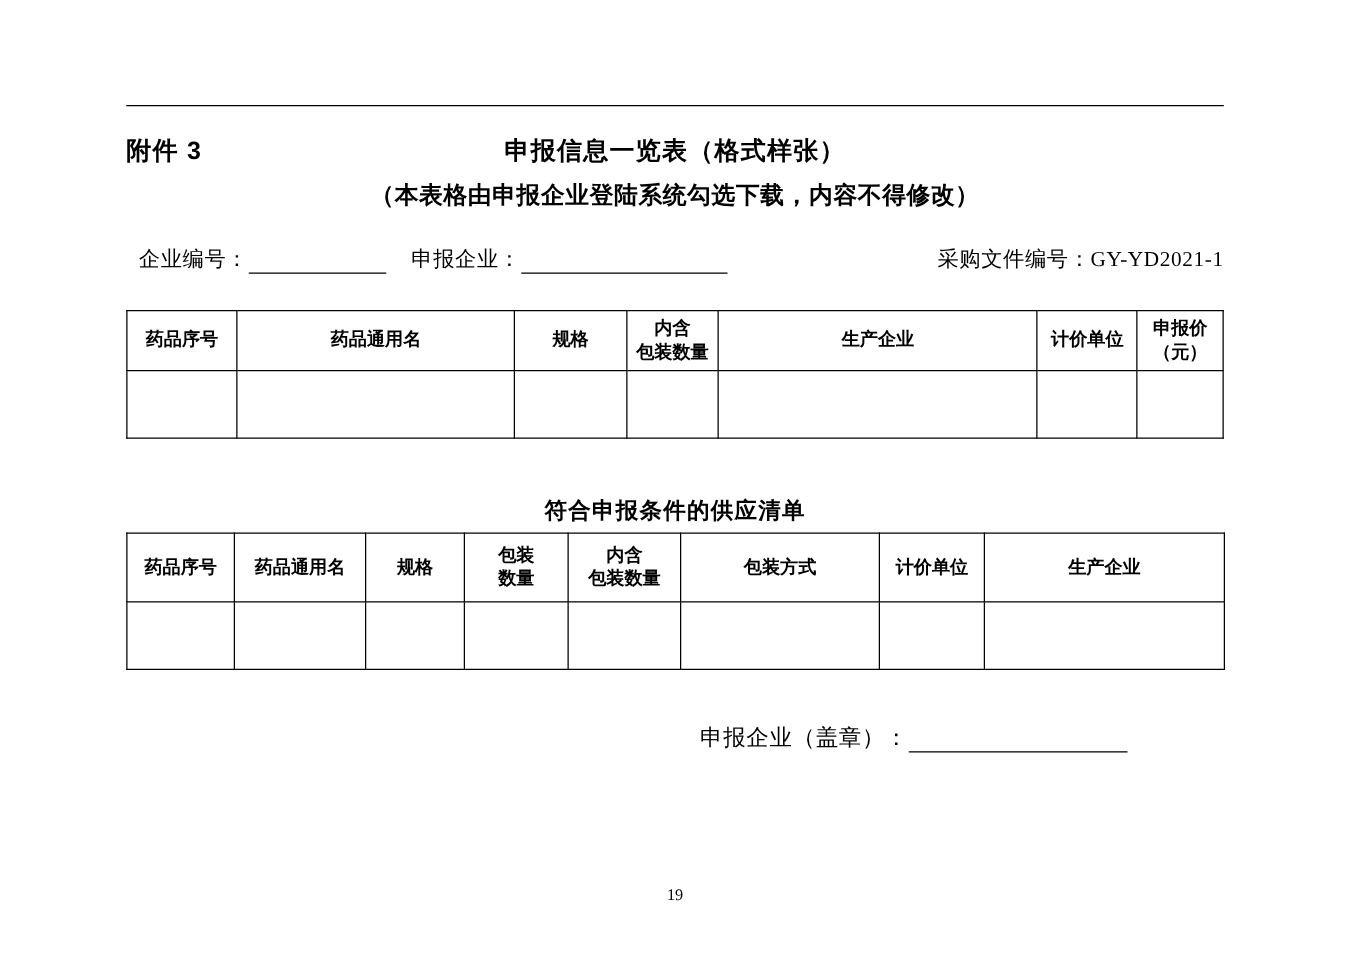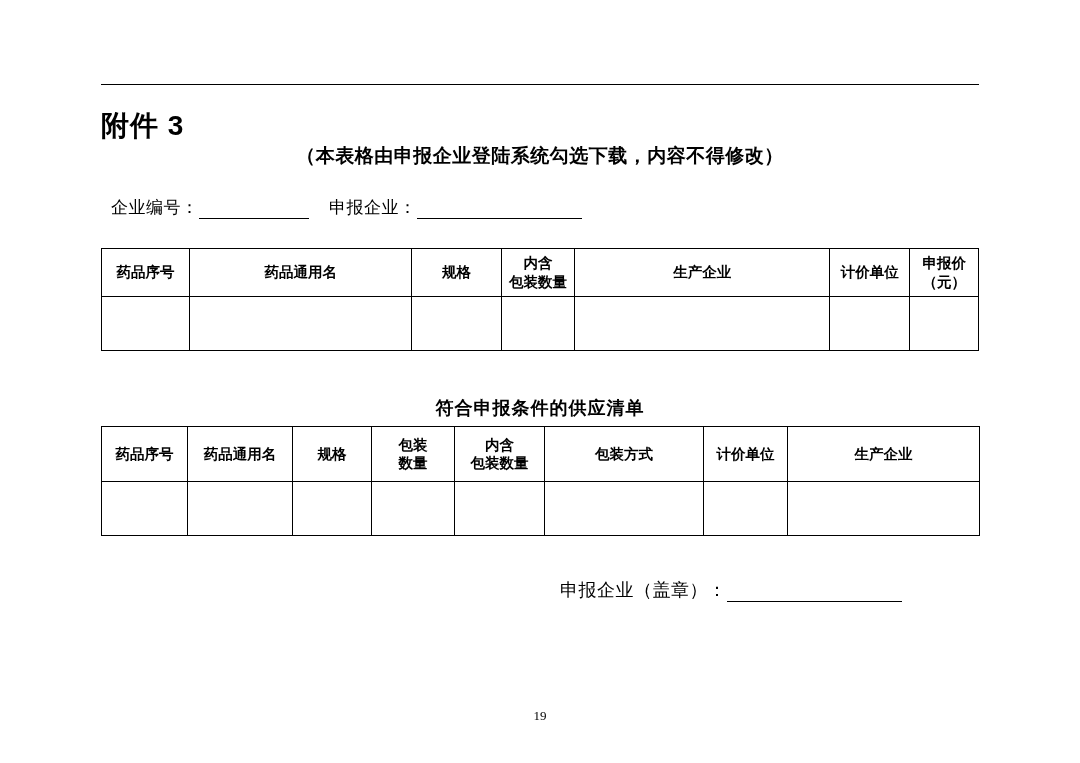--- a/index.html
+++ b/index.html
@@ -39,21 +39,21 @@
     top: 84px;
     width: 878px;
     height: 0;
     border-top: 1.2px solid #000;
   }
   
   .attach-label {
     position: absolute;
     left: 101px;
     top: 107px;
-    font-size: 28px;
+    font-size: 20px;
     font-weight: bold;
     font-family: "Liberation Sans", sans-serif;
     letter-spacing: 1px;
   }
   .main-title {
     position: absolute;
     left: 0;
     top: 107px;
     width: 1080px;
     text-align: center;
@@ -177,28 +177,32 @@
   .two-line span { display: block; }
 </style>
 </head>
 <body>
 
 <div class="page">
 
   <div class="doc-header-rule"></div>
 
   <div class="attach-label">附件 3</div>
+  <div class="main-title">申报信息一览表（格式样张）</div>
   <div class="sub-title">（本表格由申报企业登陆系统勾选下载，内容不得修改）</div>
 
   <div class="fields-row">
     <div class="fld f-entname">
       <span>申报企业：</span><span class="blank blank-2"></span>
     </div>
     <div class="fld f-entno">
       <span>企业编号：</span><span class="blank blank-1"></span>
+    </div>
+    <div class="fld f-docno">
+      <span>采购文件编号：</span><span>GY-YD2021-1</span>
     </div>
   </div>
 
   <table class="grid" id="table-1">
     <colgroup>
       <col style="width:86px">
       <col style="width:217px">
       <col style="width:87px">
       <col style="width:72px">
       <col style="width:249px">

